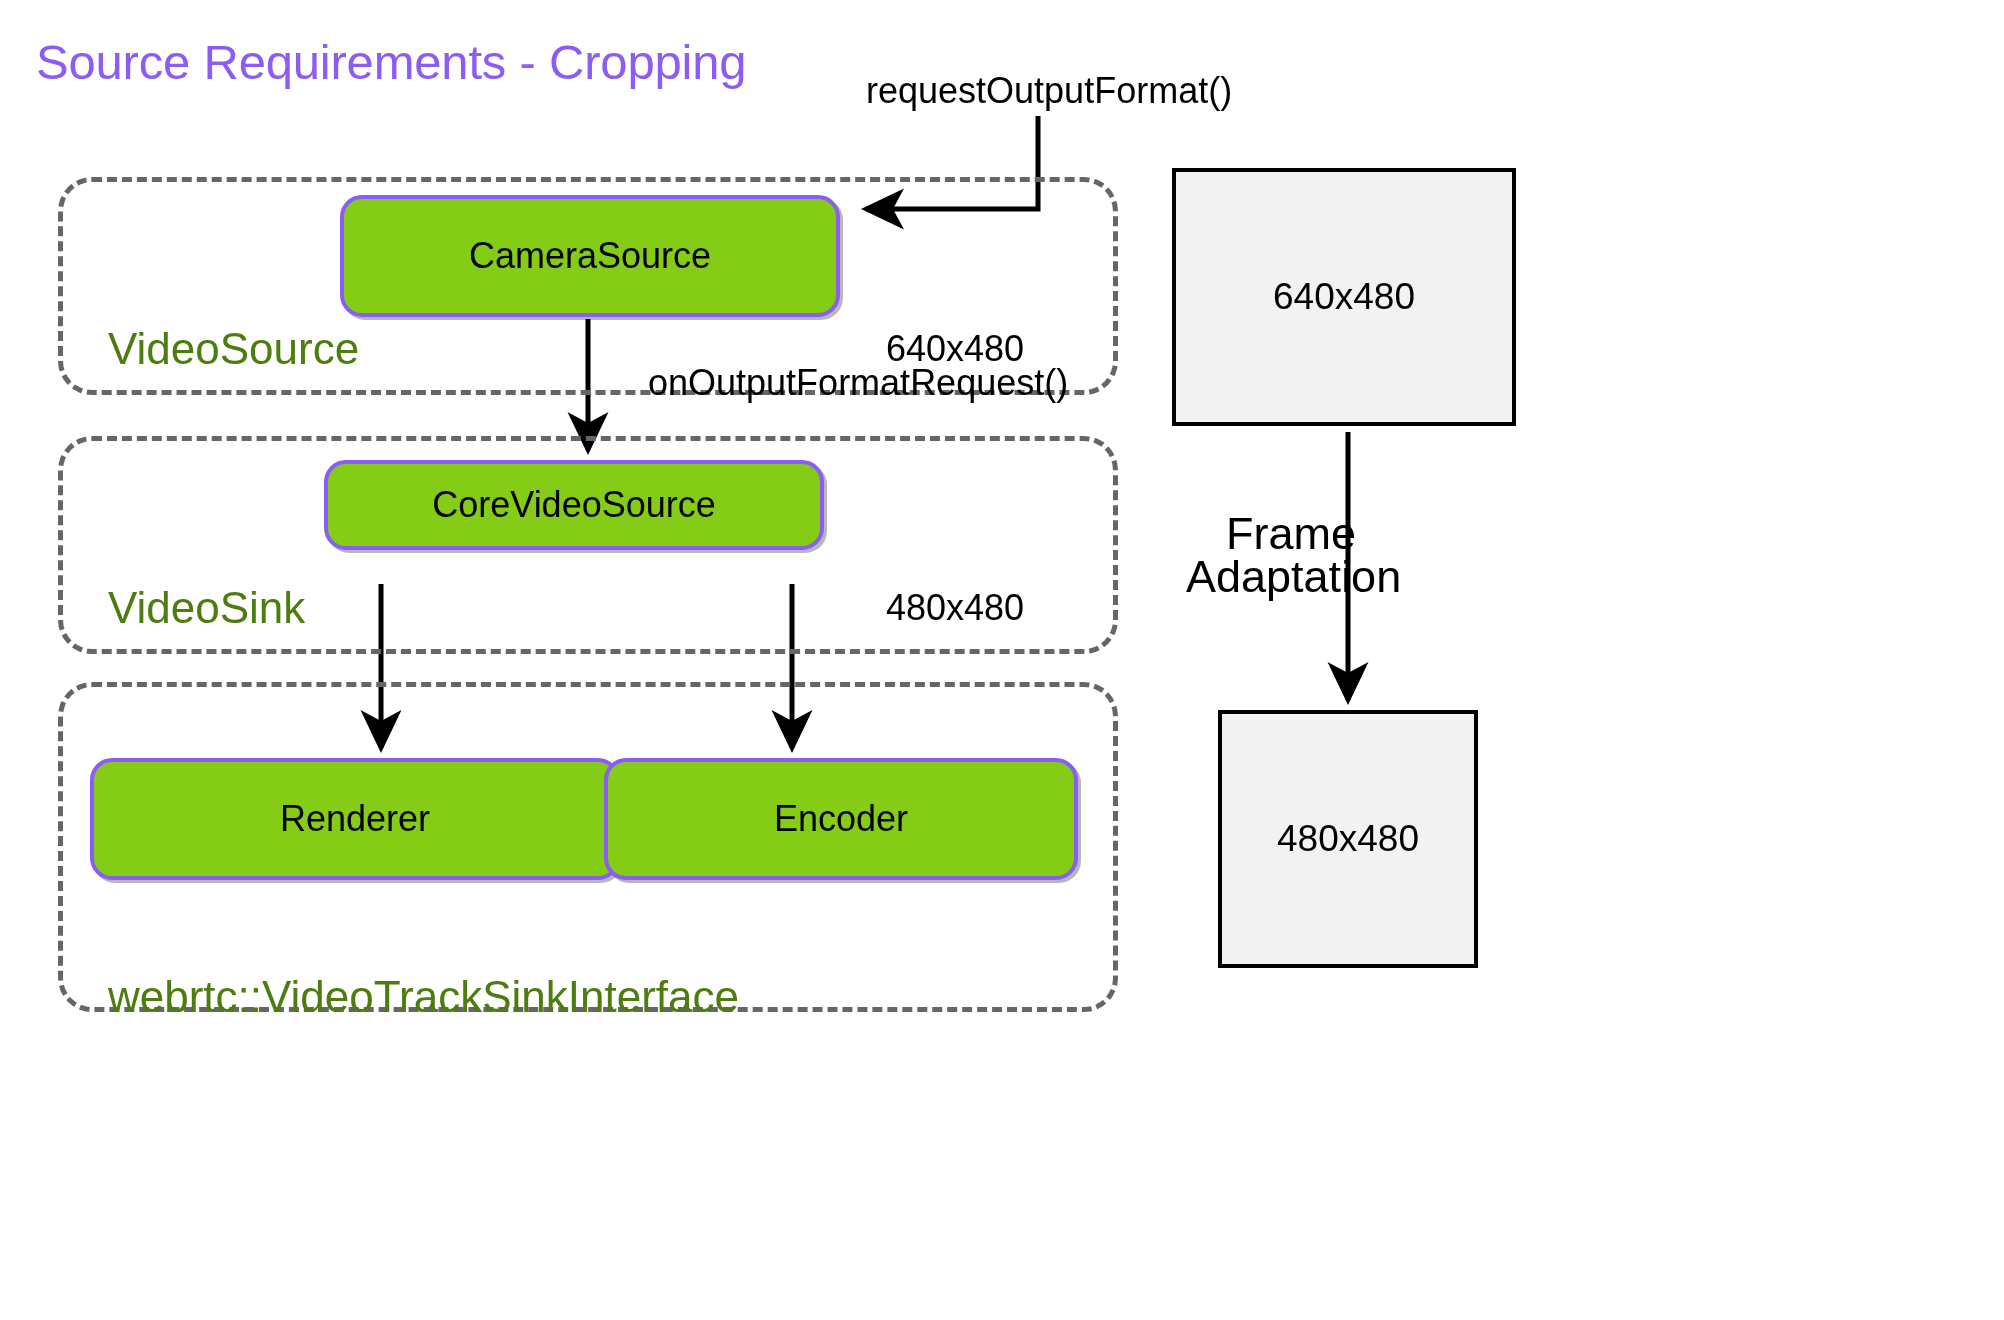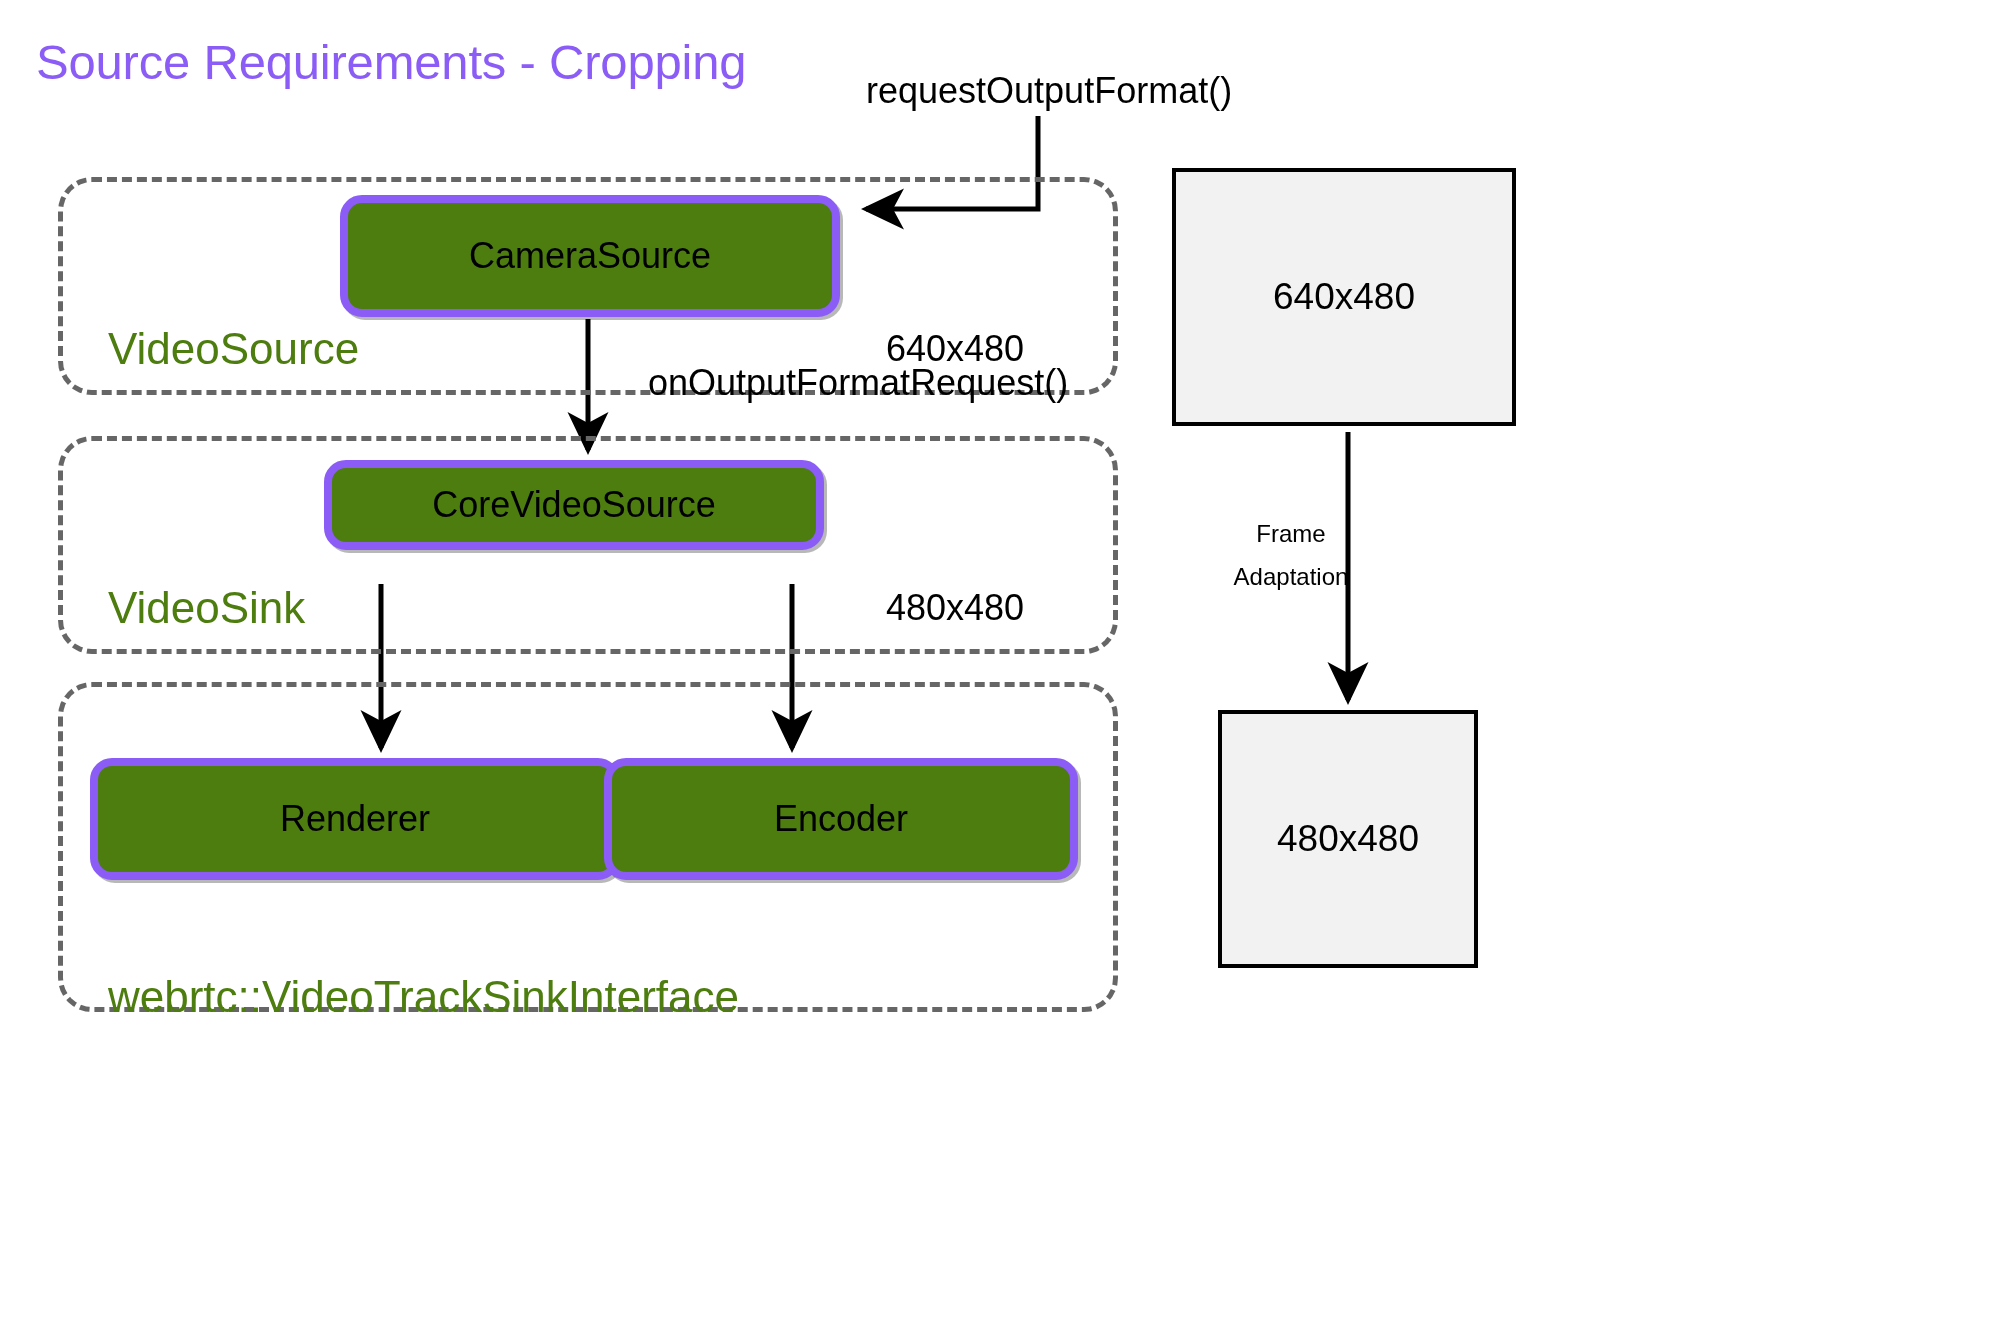--- a/index.html
+++ b/index.html
@@ -56,22 +56,22 @@
   #label-videosource { left: 108px; top: 328px; }
   #label-videosink   { left: 108px; top: 587px; }
   #label-sinkiface   { left: 108px; top: 932px; margin-top: 44px; }
 
   
   #dim-640 { left: 886px; top: 328px; font-size: 36px; line-height: 42px; white-space: nowrap; }
   #dim-480 { left: 886px; top: 587px; font-size: 36px; line-height: 42px; white-space: nowrap; }
 
   
   .node-box {
-    background: #4d7c0f;
-    border: 8px solid #8b5cf6;
+    background: #84cc16;
+    border: 4px solid #8b5cf6;
     border-radius: 22px;
     box-sizing: border-box;
     display: flex;
     align-items: center;
     justify-content: center;
     font-size: 36px;
     color: #000;
     box-shadow: 3px 3px 0 rgba(0,0,0,0.28);
   }
   #node-camerasource   { left: 340px; top: 195px;  width: 500px; height: 122px; }
@@ -108,21 +108,21 @@
     color: #000;
   }
   #frame-panel-source { left: 1172px; top: 168px; width: 344px; height: 258px; }
   #frame-panel-target { left: 1218px; top: 710px; width: 260px; height: 258px; }
 
   #label-frame-adaptation {
     left: 1186px;
     top: 512px;
     width: 210px;
     text-align: center;
-    font-size: 24px;
+    font-size: 45px;
     line-height: 43px;
   }
 
   svg { overflow: visible; }
 </style>
 </head>
 <body>
 
 <div id="canvas">
 

